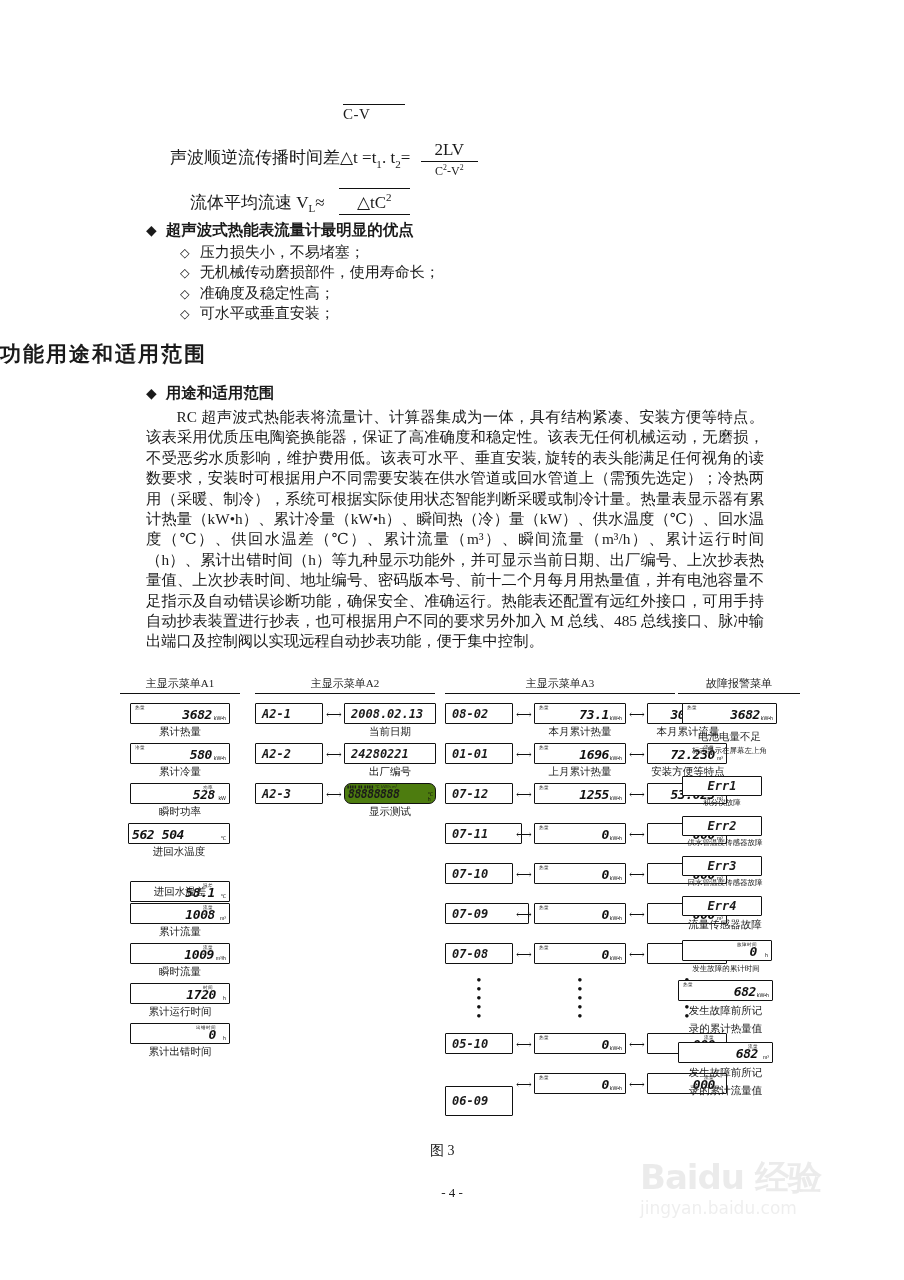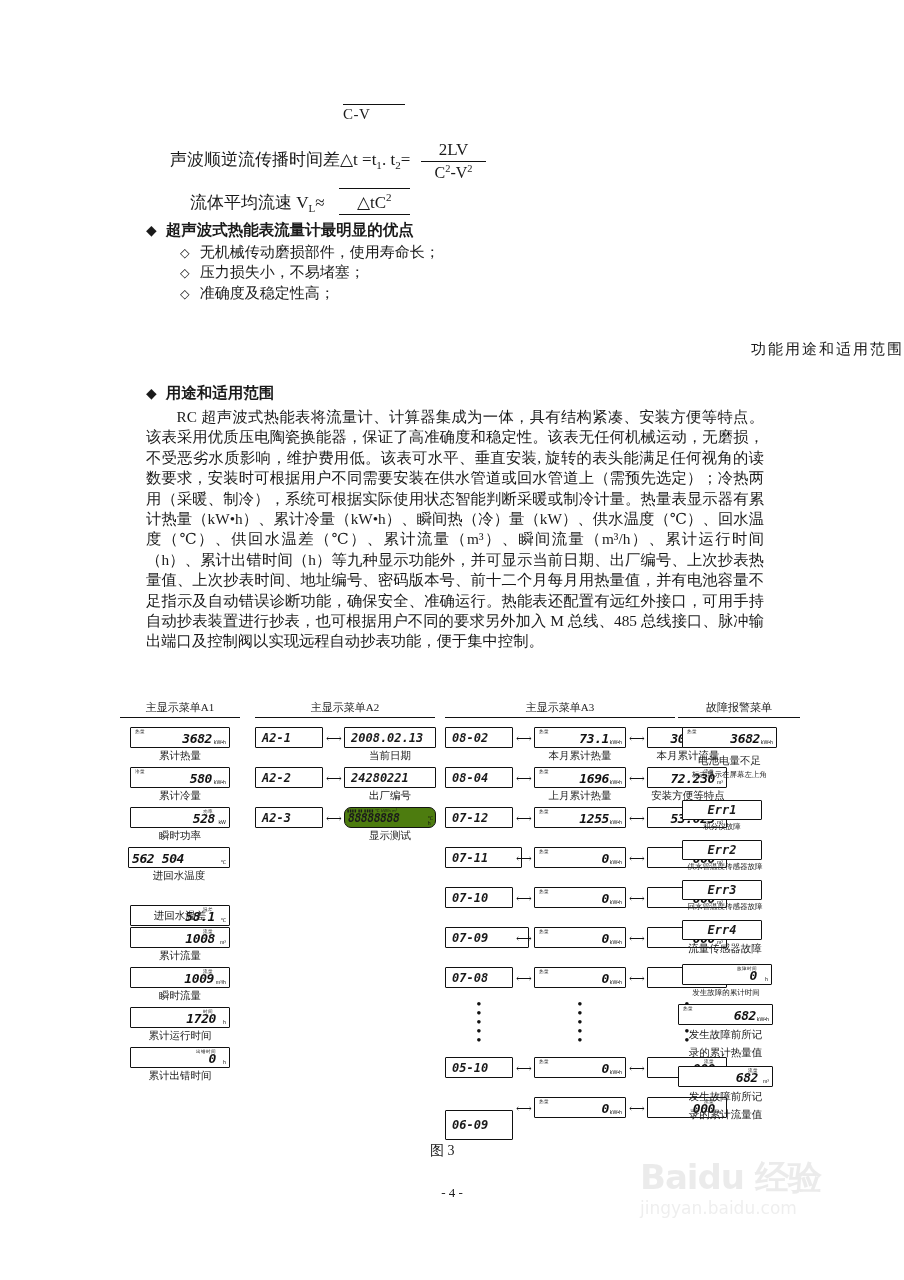--- a/index.html
+++ b/index.html
@@ -11,42 +11,42 @@
   .page{position:absolute;inset:0;}
 
   
   .formula-area{position:absolute;left:150px;top:100px;width:600px;}
   .f-cv{position:absolute;left:193px;top:4px;font-size:15px;letter-spacing:.5px;}
   .f-cv .bar{display:block;border-top:1.4px solid #111;width:62px;margin:0 auto 1px;}
   .f-line1{position:absolute;left:20px;top:40px;font-size:17px;white-space:nowrap;}
   .f-line2{position:absolute;left:40px;top:88px;font-size:17px;white-space:nowrap;}
   .frac{display:inline-block;vertical-align:middle;text-align:center;margin:0 6px;}
   .frac .num{display:block;font-size:17px;padding:0 14px 1px;}
-  .frac .den{display:block;border-top:1.4px solid #111;font-size:16px;padding:1px 14px 0;}
+  .frac .den{display:block;border-top:1.4px solid #111;font-size:12px;padding:1px 14px 0;}
   .ul-frac{display:inline-block;border-top:1.4px solid #111;border-bottom:1.4px solid #111;
            padding:2px 18px 1px;font-size:17px;margin-left:10px;}
   sub{font-size:.65em;} sup{font-size:.65em;}
 
   
   .blk{position:absolute;}
   .bullet-h{font-weight:bold;font-size:15.5px;}
   .bullet-h .dia{font-size:14px;margin-right:9px;}
   .sub-item{font-size:15px;margin:1.5px 0 1.5px 34px;}
   .sub-item .dia2{font-size:12.5px;margin-right:10px;}
 
   
-  .sec-title{position:absolute;left:0;right:0;top:340px;text-align:right;
-             font-size:15px;font-weight:normal;letter-spacing:2px;}
+  .sec-title{position:absolute;left:0;right:0;top:340px;text-align:left;
+             font-size:21px;font-weight:bold;letter-spacing:2px;}
 
   
   .para{font-size:15.3px;line-height:20.4px;text-align:justify;text-justify:inter-ideograph;}
   .indent{text-indent:2em;}
 
   
-  #diagram{position:absolute;left:120px;top:676px;width:690px;height:450px;margin-top:24px;}
+  #diagram{position:absolute;left:120px;top:676px;width:690px;height:450px;}
   .col-title{position:absolute;font-size:11px;text-align:center;
              border-bottom:1.1px solid #111;padding-bottom:2px;white-space:nowrap;}
 
   .lcd{position:absolute;border:1.2px solid #111;background:#fff;border-radius:1px;
        box-sizing:border-box;}
   .lcd .val{position:absolute;right:4px;bottom:1px;
             font-family:"DejaVu Sans Mono","Liberation Mono",monospace;
             font-weight:bold;font-style:italic;font-size:13px;letter-spacing:-0.4px;
             color:#111;}
   .lcd .unit{position:absolute;right:3px;bottom:2px;font-size:5.2px;
@@ -101,23 +101,24 @@
     <div class="f-line2">
       <span>流体平均流速 V</span><sub>L</sub><span>≈</span>
       <span class="ul-frac"><span>△tC</span><sup>2</sup></span>
     </div>
   </div>
 
   <div class="blk" style="left:146px;top:220px;width:620px;">
     <div class="bullet-h">
       <span class="dia">◆</span><span>超声波式热能表流量计最明显的优点</span>
     </div>
+    <div class="sub-item"><span class="dia2">◇</span><span>压力损失小，不易堵塞；</span></div>
     <div class="sub-item"><span class="dia2">◇</span><span>无机械传动磨损部件，使用寿命长；</span></div>
-    <div class="sub-item"><span class="dia2">◇</span><span>压力损失小，不易堵塞；</span></div>
     <div class="sub-item"><span class="dia2">◇</span><span>准确度及稳定性高；</span></div>
+    <div class="sub-item"><span class="dia2">◇</span><span>可水平或垂直安装；</span></div>
   </div>
 
   <div class="sec-title">功能用途和适用范围</div>
 
   <div class="blk" style="left:146px;top:383px;width:618px;">
     <div class="bullet-h">
       <span class="dia">◆</span><span>用途和适用范围</span>
     </div>
     <div class="para indent" style="margin-top:3px;">RC 超声波式热能表将流量计、计算器集成为一体，具有结构紧凑、安装方便等特点。该表采用优质压电陶瓷换能器，保证了高准确度和稳定性。该表无任何机械运动，无磨损，不受恶劣水质影响，维护费用低。该表可水平、垂直安装, 旋转的表头能满足任何视角的读数要求，安装时可根据用户不同需要安装在供水管道或回水管道上（需预先选定）；冷热两用（采暖、制冷），系统可根据实际使用状态智能判断采暖或制冷计量。热量表显示器有累计热量（kW•h）、累计冷量（kW•h）、瞬间热（冷）量（kW）、供水温度（℃）、回水温度（℃）、供回水温差（℃）、累计流量（m³）、瞬间流量（m³/h）、累计运行时间（h）、累计出错时间（h）等九种显示功能外，并可显示当前日期、出厂编号、上次抄表热量值、上次抄表时间、地址编号、密码版本号、前十二个月每月用热量值，并有电池容量不足指示及自动错误诊断功能，确保安全、准确运行。热能表还配置有远红外接口，可用手持自动抄表装置进行抄表，也可根据用户不同的要求另外加入 M 总线、485 总线接口、脉冲输出端口及控制阀以实现远程自动抄表功能，便于集中控制。</div>
   </div>
@@ -233,21 +234,21 @@
     <div class="arrow" style="left:509px;top:33px;">⟷</div>
     <div class="lcd" style="left:527px;top:27px;width:80px;height:21px;">
       <span class="seg mid" style="right:12px;">流量</span>
       <span class="val" style="right:11px;">30.102</span>
       <span class="unit">m³</span>
     </div>
     <div class="cap" style="left:414px;top:49px;width:92px;">本月累计热量</div>
     <div class="cap" style="left:522px;top:49px;width:92px;">本月累计流量</div>
 
     <div class="lcd" style="left:325px;top:67px;width:68px;height:21px;">
-      <span class="code">08-04</span>
+      <span class="code">01-01</span>
     </div>
     <div class="arrow" style="left:396px;top:73px;">⟷</div>
     <div class="lcd" style="left:414px;top:67px;width:92px;height:21px;">
       <span class="seg">热量</span>
       <span class="val" style="right:16px;">1696</span>
       <span class="unit">kW•h</span>
     </div>
     <div class="arrow" style="left:509px;top:73px;">⟷</div>
     <div class="lcd" style="left:527px;top:67px;width:80px;height:21px;">
       <span class="seg mid" style="right:12px;">流量</span>

